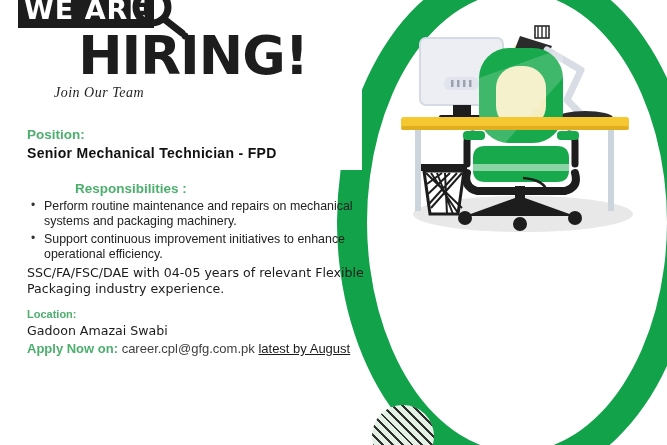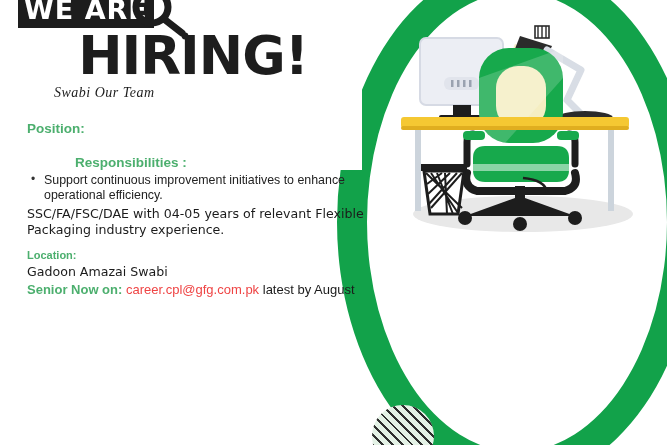--- a/index.html
+++ b/index.html
@@ -27,82 +27,84 @@
   #hiring-word{margin-top:1px;color:#1d1d1d;font-family:"DejaVu Sans",sans-serif;
     font-weight:bold;font-size:53px;line-height:54px;letter-spacing:-1px;text-align:center;}
   #join-team{margin-top:2px;margin-left:36px;color:#1d1d1d;
     font-family:"Liberation Serif","DejaVu Serif",serif;font-style:italic;
     font-size:14px;letter-spacing:.5px;}
 
   
   #magnifier{position:absolute;left:118px;top:-12px;}
 
   
-  #copy{position:absolute;left:27px;top:120px;width:360px;color:#222;}
+  #copy{position:absolute;left:27px;top:126px;width:360px;color:#222;}
   .lbl{color:#4caf6e;font-weight:bold;font-size:13.5px;line-height:17px;}
   #position-value{color:#111;font-weight:bold;font-size:14px;line-height:19px;
     letter-spacing:.3px;margin-top:1px;}
   #resp-label{margin-top:17px;padding-left:48px;}
   ul#resp-list{list-style:none;margin:2px 0 0 0;padding:0;}
   ul#resp-list li{position:relative;padding-left:17px;color:#222;
     font-size:12.4px;line-height:15.4px;margin-bottom:2px;}
   ul#resp-list li:before{content:"•";position:absolute;left:4px;top:-1px;
     color:#333;font-size:12px;}
   #elig-label{margin-top:14px;}
   .plain{color:#1b1b1b;font-size:12.6px;line-height:16.5px;
     font-family:"DejaVu Sans",sans-serif;}
   #loc-label{margin-top:8px;font-size:11px;}
   #apply-line{margin-top:2px;font-size:13px;line-height:16px;white-space:nowrap;}
   #apply-prefix{color:#4caf6e;font-weight:bold;}
-  #apply-email{color:#ef4444;}
-  #apply-suffix{color:#1b1b1b;}
+  #apply-email{color:#404040;}
+  #apply-suffix{color:#1b1b1b;text-decoration:underline;}
 
   
   #illustration{position:absolute;left:395px;top:18px;width:250px;height:222px;}
 </style>
 </head>
 <body>
 
 <div id="poster">
 
   <div id="ring-outer" class="ring"></div>
   <div id="ring-mask-left"></div>
 
   <div id="hatch-circle">
     <div id="hatch-lines"></div>
   </div>
 
   <div id="headline">
     <div id="we-are-box">WE ARE</div>
     <div id="hiring-word">HIRING!</div>
-    <div id="join-team">Swabi Our Team</div>
+    <div id="join-team">Join Our Team</div>
   </div>
 
   <svg id="magnifier" width="80" height="52" viewBox="0 0 80 52">
     <circle cx="34" cy="19" r="16" fill="none" stroke="#1d1d1d" stroke-width="7"></circle>
     <line x1="46" y1="31" x2="64" y2="45" stroke="#1d1d1d" stroke-width="7" stroke-linecap="round"></line>
     <circle cx="67" cy="48" r="3.4" fill="#1d1d1d"></circle>
   </svg>
 
   <div id="copy">
 
     <div class="lbl">Position:</div>
+    <div id="position-value">Senior Mechanical  Technician - FPD</div>
 
     <div class="lbl" id="resp-label">Responsibilities :</div>
     <ul id="resp-list">
+      <li>Perform routine maintenance and repairs on mechanical systems and packaging machinery.</li>
       <li>Support continuous improvement initiatives to enhance operational efficiency.</li>
     </ul>
 
     <div class="plain">SSC/FA/FSC/DAE with 04-05 years of relevant Flexible Packaging industry experience.</div>
 
     <div class="lbl" id="loc-label">Location:</div>
     <div class="plain">Gadoon Amazai Swabi</div>
 
     <div id="apply-line">
-      <span id="apply-prefix">Senior Now on:</span>
+      <span id="apply-prefix">Apply Now on:</span>
       <span id="apply-email">career.cpl@gfg.com.pk</span>
       <span id="apply-suffix">latest by August</span>
     </div>
 
   </div>
 
   <svg id="illustration" viewBox="0 0 250 222">
 
     <ellipse cx="128" cy="196" rx="110" ry="18" fill="#e8e8e8"></ellipse>
 

